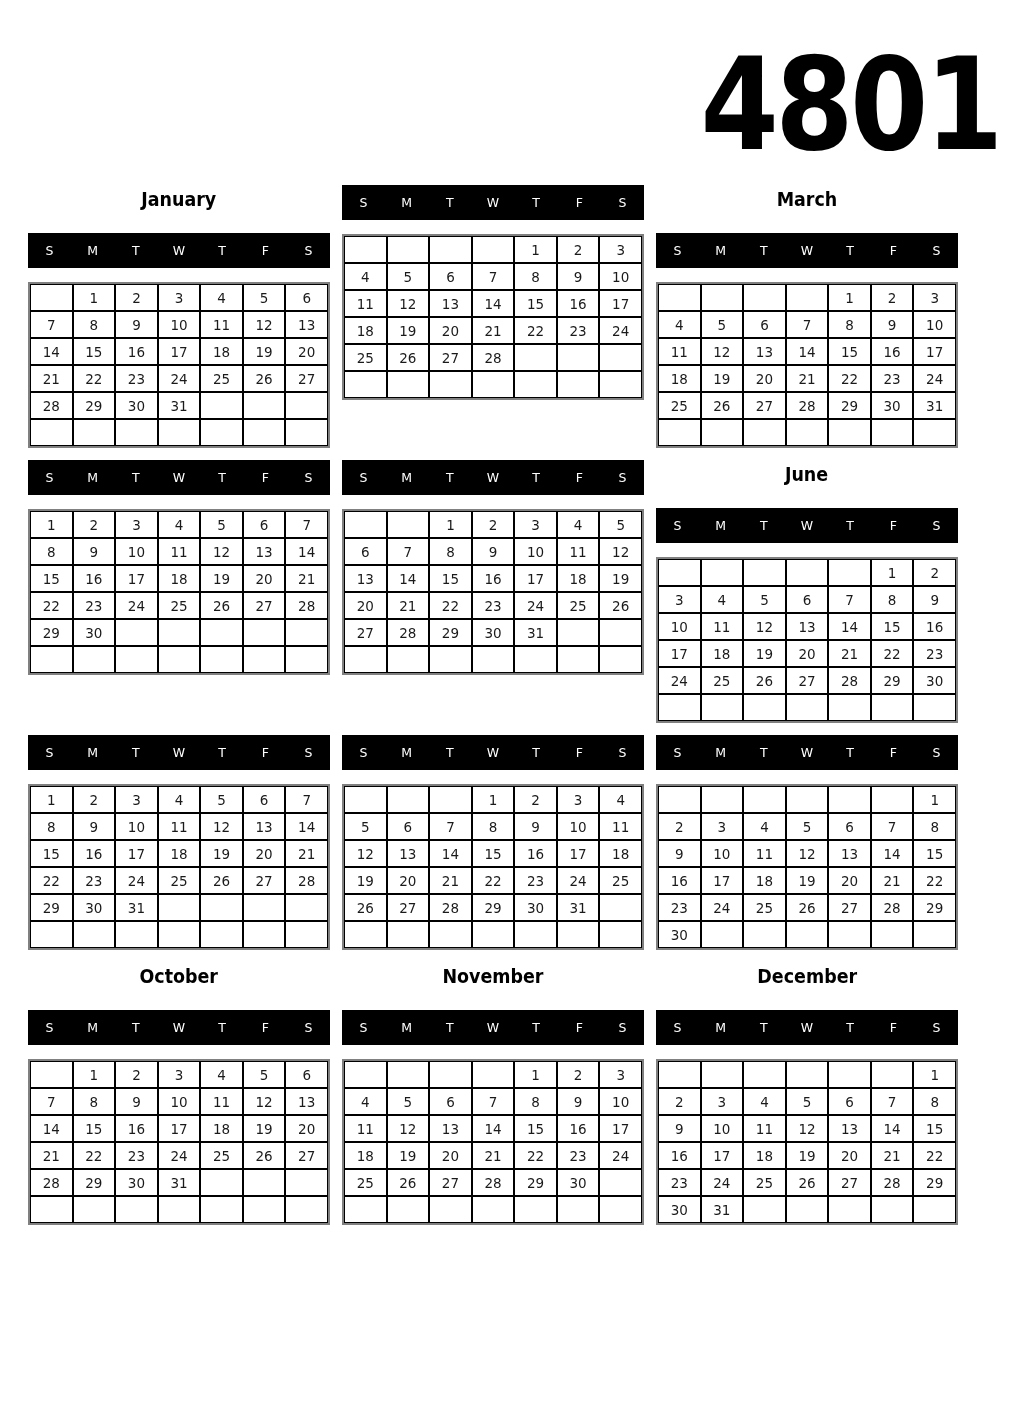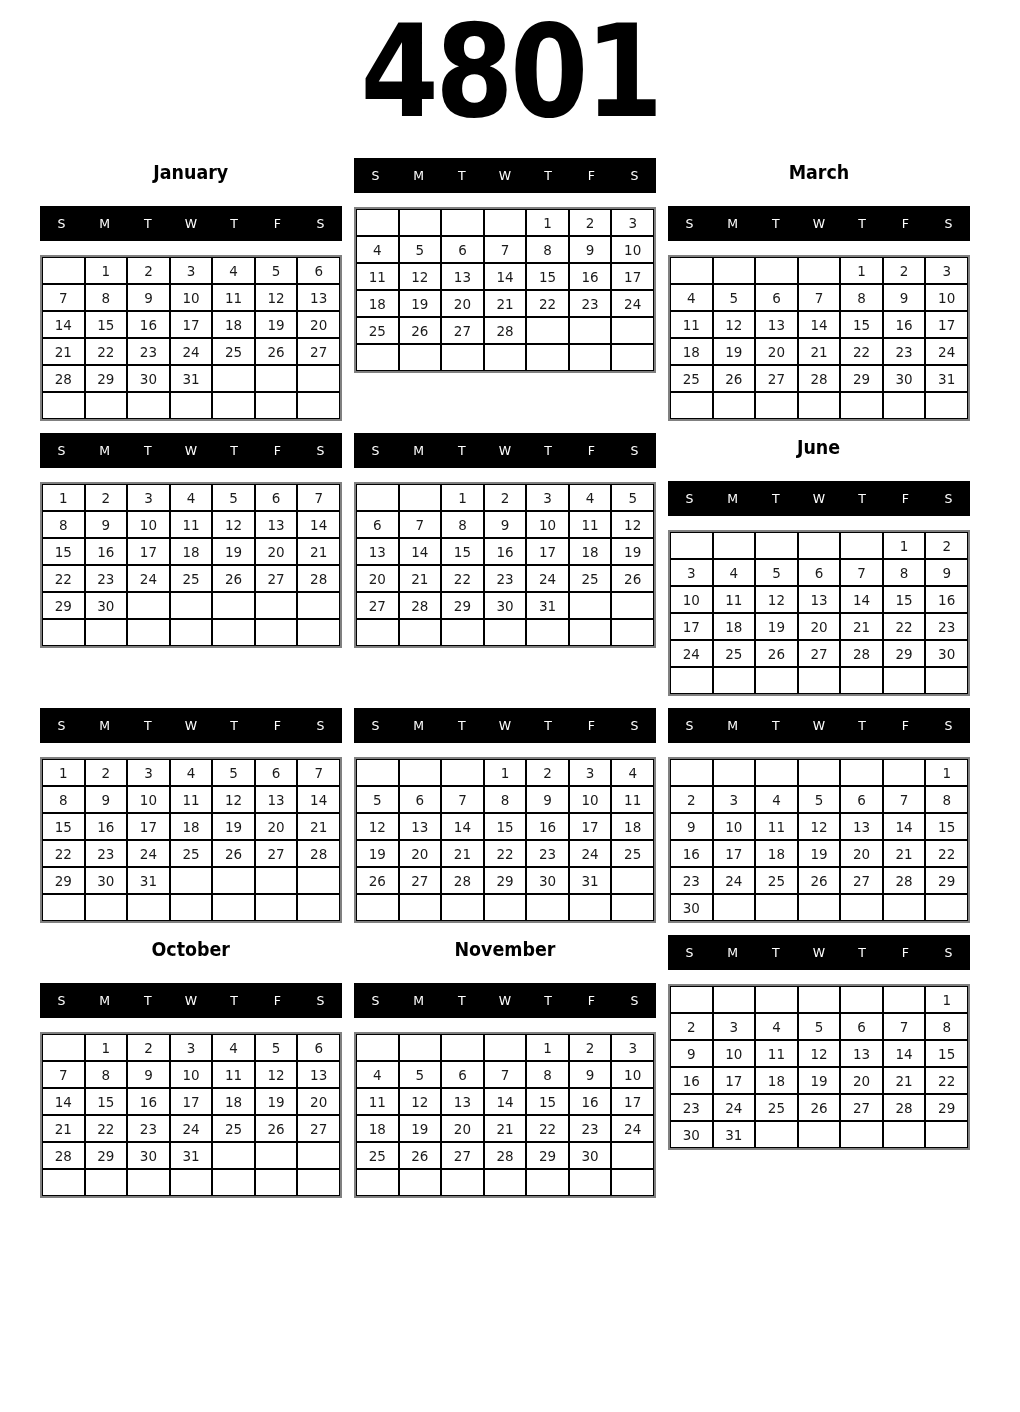--- a/index.html
+++ b/index.html
@@ -9,35 +9,36 @@
     width: 1020px;
     height: 1412px;
     background: #ffffff;
     font-family: "DejaVu Sans", sans-serif;
     color: #1a1a1a;
     overflow: hidden;
   }
   .year-title-wrap {
     padding-top: 8px;
     height: 140px;
-    text-align: center;
+    text-align: right;
+    margin-top: 33px;
   }
   .year-title {
     display: inline-block;
     font-size: 128px;
     line-height: 1.0;
     font-weight: bold;
     color: #000000;
     letter-spacing: -4px;
     transform: scale(0.88, 1.0);
     transform-origin: center top;
   }
   .months-grid {
-    margin-top: 18px;
-    padding: 0 40px;
+    margin-top: 12px;
+    padding: 0 28px;
     display: grid;
     grid-template-columns: repeat(3, 302px);
     column-gap: 17px;
     row-gap: 15px;
     gap: 12px;
   }
   .month { width: 302px; }
   .month-title {
     text-align: center;
     height: 28px;
@@ -705,20 +706,21 @@
           <div class="date-cell"></div>
           <div class="date-cell"></div>
           <div class="date-cell"></div>
           <div class="date-cell"></div>
           <div class="date-cell"></div>
           <div class="date-cell"></div>
         </div>
   </div>
 
   <div class="month">
+    <div class="month-title"><span>December</span></div>
     <div class="weekday-header">
           <div class="weekday-cell">S</div>
           <div class="weekday-cell">M</div>
           <div class="weekday-cell">T</div>
           <div class="weekday-cell">W</div>
           <div class="weekday-cell">T</div>
           <div class="weekday-cell">F</div>
           <div class="weekday-cell">S</div>
         </div>
     <div class="date-grid">

